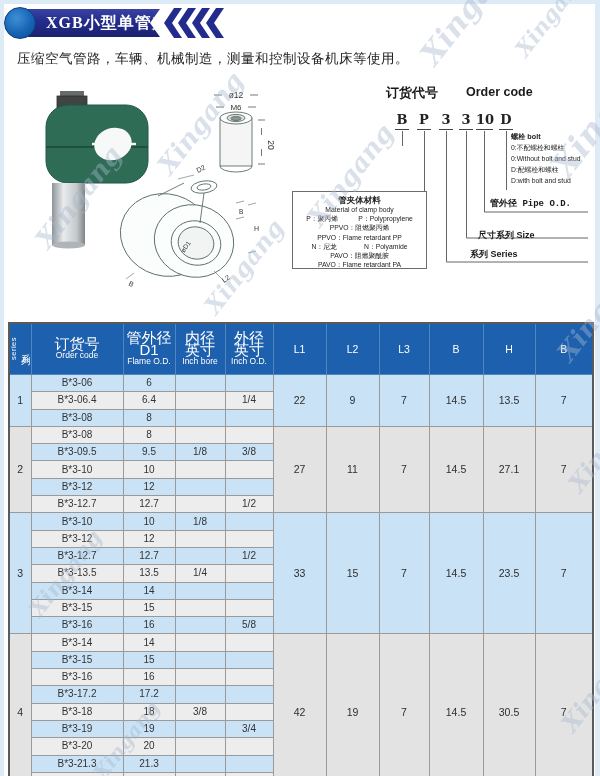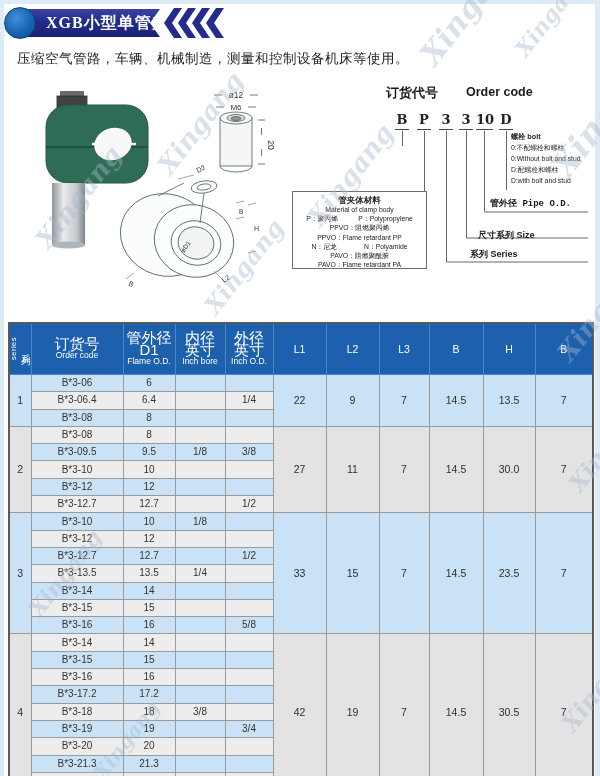--- a/index.html
+++ b/index.html
@@ -307,21 +307,21 @@
         <tr class="row-gray">
           <td rowspan="5" class="cell-series grp-gray">2</td>
           <td>B*3-08</td>
           <td>8</td>
           <td></td>
           <td></td>
           <td rowspan="5" class="cell-shared grp-gray">27</td>
           <td rowspan="5" class="cell-shared grp-gray">11</td>
           <td rowspan="5" class="cell-shared grp-gray">7</td>
           <td rowspan="5" class="cell-shared grp-gray">14.5</td>
-          <td rowspan="5" class="cell-shared grp-gray">30.0</td>
+          <td rowspan="5" class="cell-shared grp-gray">27.1</td>
           <td rowspan="5" class="cell-shared grp-gray">7</td>
         </tr>
         <tr class="row-blue">
           <td>B*3-09.5</td>
           <td>9.5</td>
           <td>1/8</td>
           <td>3/8</td>
         </tr>
         <tr class="row-gray">
           <td>B*3-10</td>

